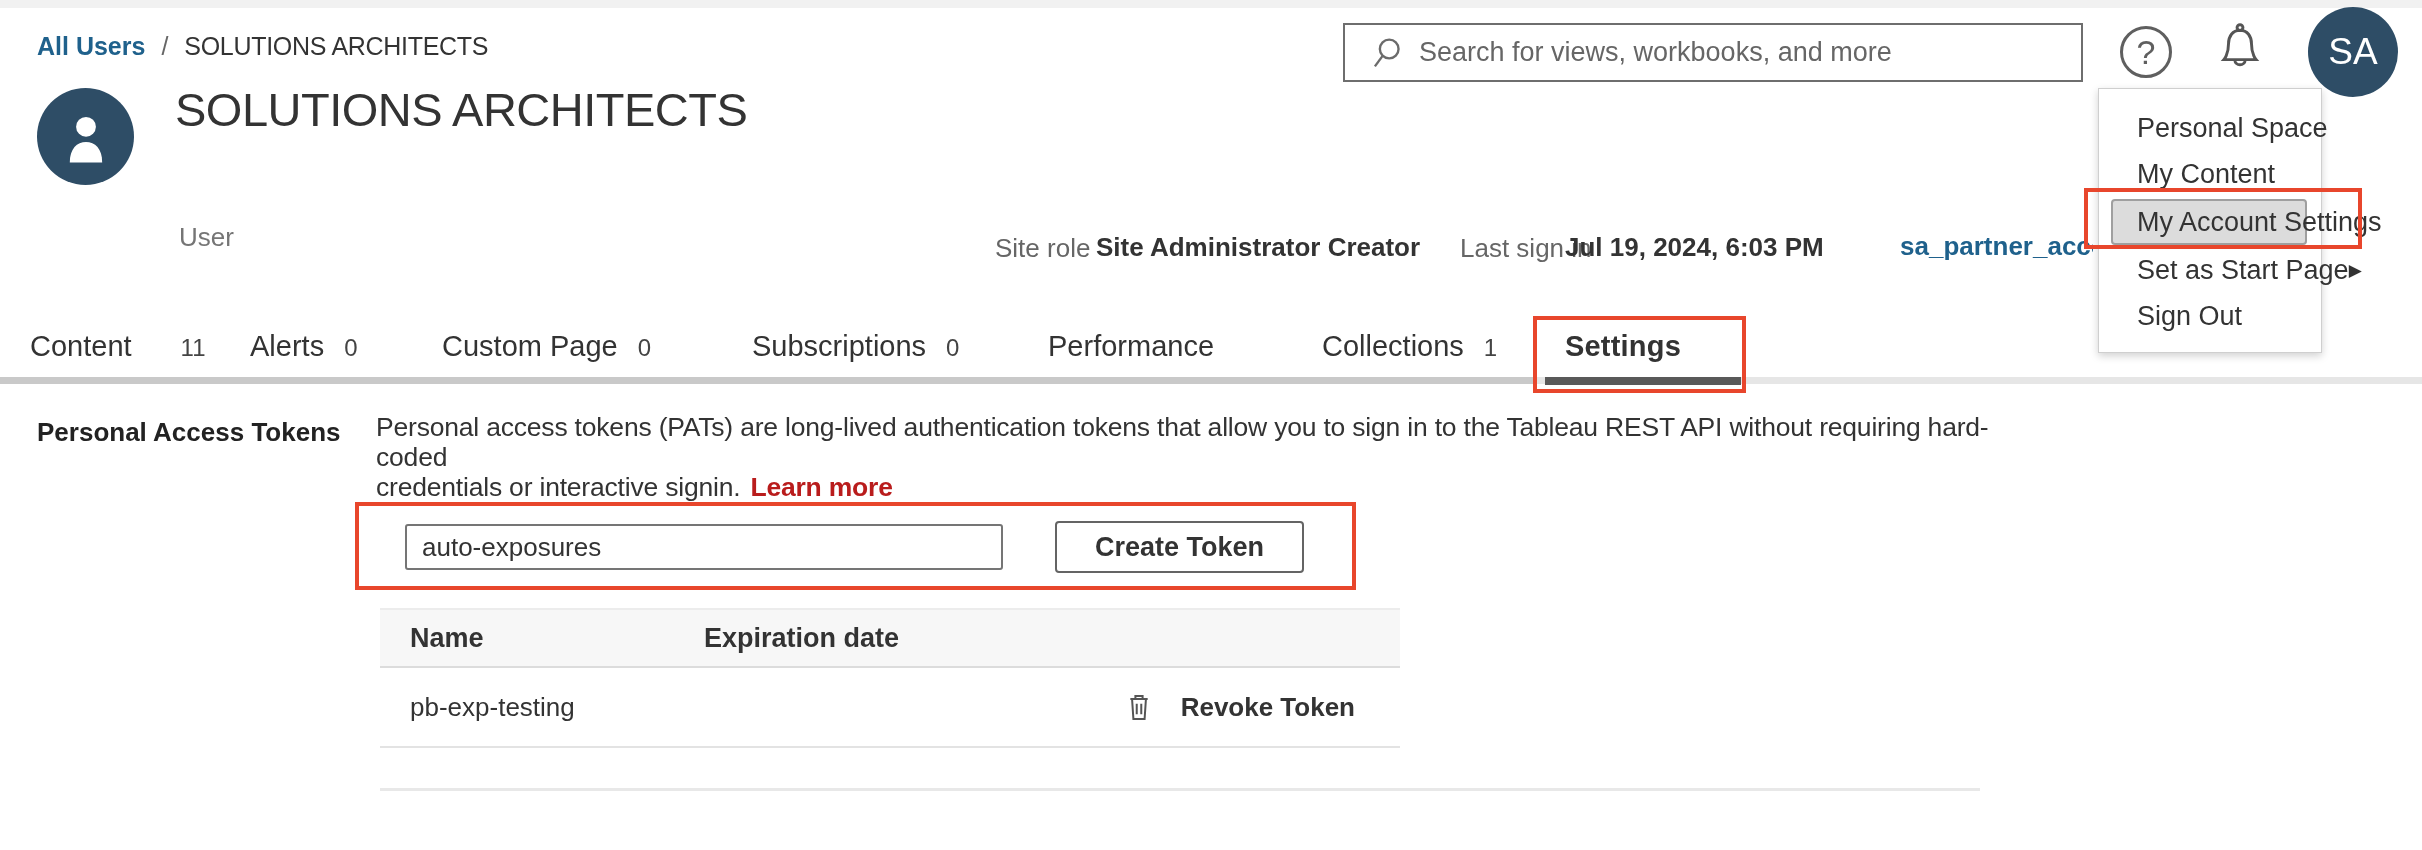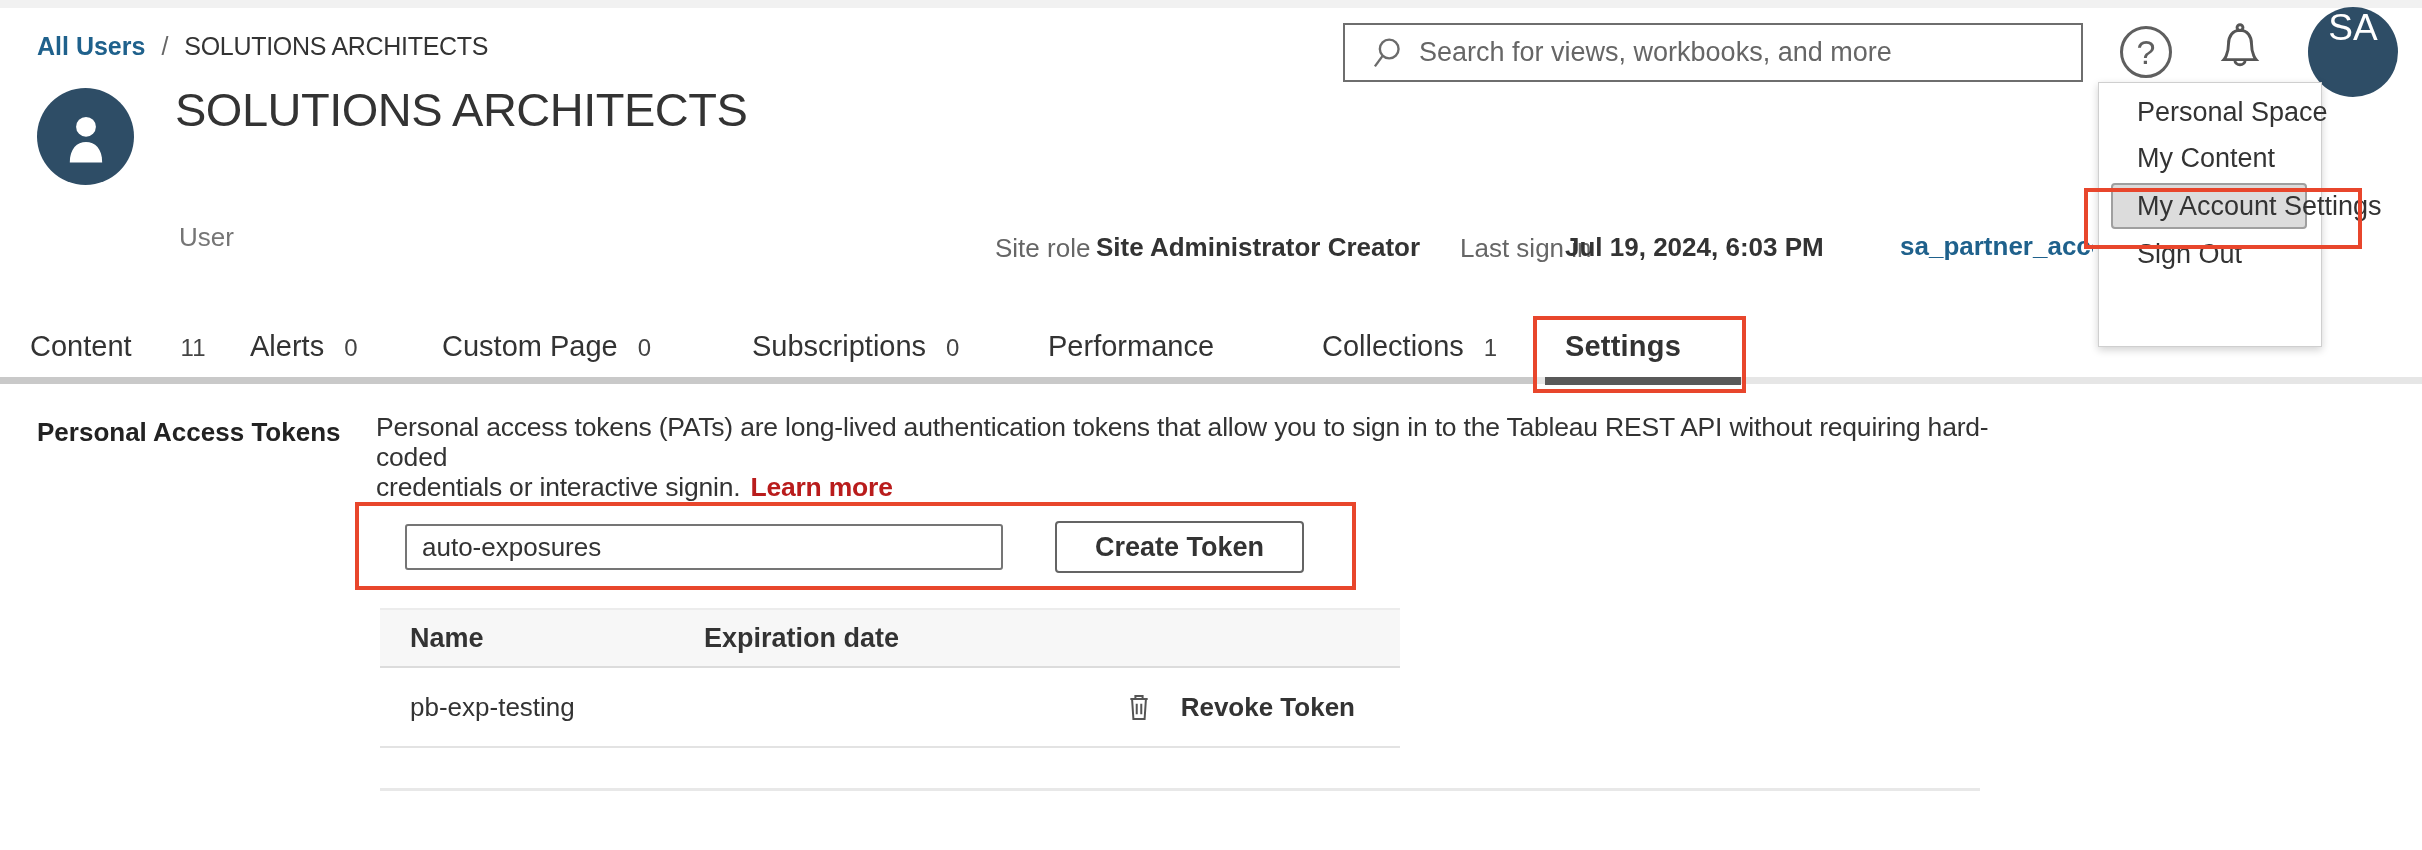--- a/index.html
+++ b/index.html
@@ -14,24 +14,24 @@
   .breadcrumb .sep { color:#666; }
   .breadcrumb .current { color:#333; letter-spacing:-0.3px; }
 
   .search-box { position:absolute; left:1343px; top:23px; width:740px; height:59px; border:2px solid #6e6e6e; background:#fff; display:flex; align-items:center; padding-left:20px; }
   .search-box svg { width:44px; height:44px; flex:0 0 auto; }
   .search-box input { border:none; outline:none; font-family:"Liberation Sans",sans-serif; font-size:27px; color:#333; width:640px; margin-left:10px; background:transparent; }
   .search-box input::placeholder { color:#666; opacity:1; }
 
   .help-icon { position:absolute; left:2120px; top:26px; width:52px; height:52px; border:3px solid #5f5f5f; border-radius:50%; display:flex; align-items:center; justify-content:center; font-size:34px; color:#5f5f5f; }
   .bell-icon { position:absolute; left:2208px; top:18px; width:64px; height:64px; }
-  .avatar-top { position:absolute; left:2308px; top:7px; width:90px; height:90px; border-radius:50%; background:#2e4d66; color:#fff; display:flex; align-items:flex-start; justify-content:center; font-size:37px; }
-
-  
-  .user-menu { position:absolute; left:2098px; top:82px; width:224px; height:265px; background:#fff; border:1px solid #cfcfcf; box-shadow:0 3px 8px rgba(0,0,0,.18); z-index:40; padding-top:6px; }
+  .avatar-top { position:absolute; left:2308px; top:7px; width:90px; height:90px; border-radius:50%; background:#2e4d66; color:#fff; display:flex; align-items:center; justify-content:center; font-size:37px; }
+
+  
+  .user-menu { position:absolute; left:2098px; top:88px; width:224px; height:265px; background:#fff; border:1px solid #cfcfcf; box-shadow:0 3px 8px rgba(0,0,0,.18); z-index:40; padding-top:16px; }
   .menu-item { height:46px; display:flex; align-items:center; padding-left:38px; font-size:27px; color:#333; white-space:nowrap; }
   .menu-item.highlighted { background:#dcdcdc; border:2px solid #9f9f9f; border-radius:4px; margin:2px 14px 2px 12px; padding-left:24px; height:46px; }
   .menu-item .submenu-arrow { margin-left:auto; margin-right:26px; font-size:17px; color:#333; }
 
   
   .avatar-profile { position:absolute; left:37px; top:88px; width:97px; height:97px; border-radius:50%; background:#2e4d66; display:flex; align-items:center; justify-content:center; }
   .avatar-profile svg { width:72px; height:72px; }
   .page-title { position:absolute; left:175px; top:82px; font-size:47px; font-weight:400; letter-spacing:-0.5px; color:#333; white-space:nowrap; }
   .user-type { position:absolute; left:179px; top:222px; font-size:26px; color:#757575; }
 
@@ -106,20 +106,24 @@
   <path d="M10.1 15.9 a1.9 1.6 0 0 0 3.8 0"></path>
 </svg>
 <div class="avatar-top">
   <span>SA</span>
 </div>
 
 <div class="user-menu">
   <div class="menu-item">Personal Space</div>
   <div class="menu-item">My Content</div>
   <div class="menu-item highlighted">My Account Settings</div>
+  <div class="menu-item">
+    <span>Set as Start Page</span>
+    <span class="submenu-arrow">▶</span>
+  </div>
   <div class="menu-item">Sign Out</div>
 </div>
 
 <div class="avatar-profile">
   <svg viewBox="0 0 24 24" fill="#ffffff">
     <circle cx="12" cy="8.6" r="3.3"></circle>
     <path d="M6.6 20.5 C6.6 15.9 9 13.7 12 13.7 C15 13.7 17.4 15.9 17.4 20.5 Z"></path>
   </svg>
 </div>
 <h1 class="page-title">SOLUTIONS ARCHITECTS</h1>

